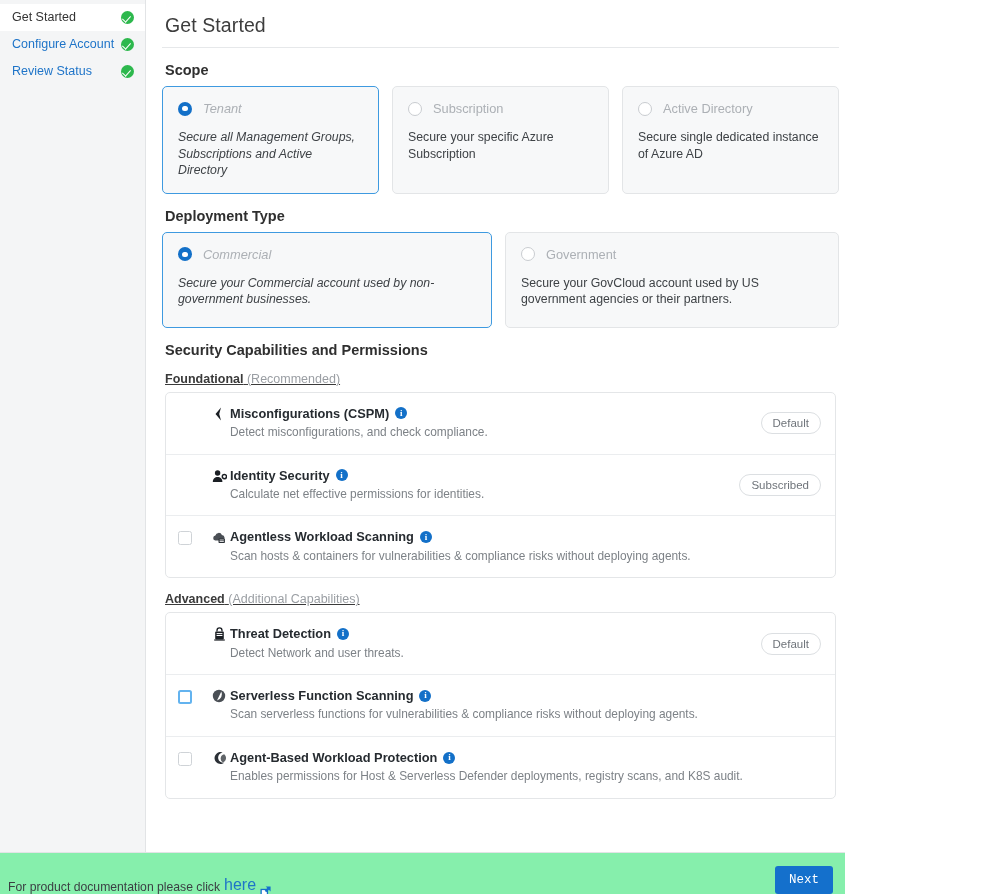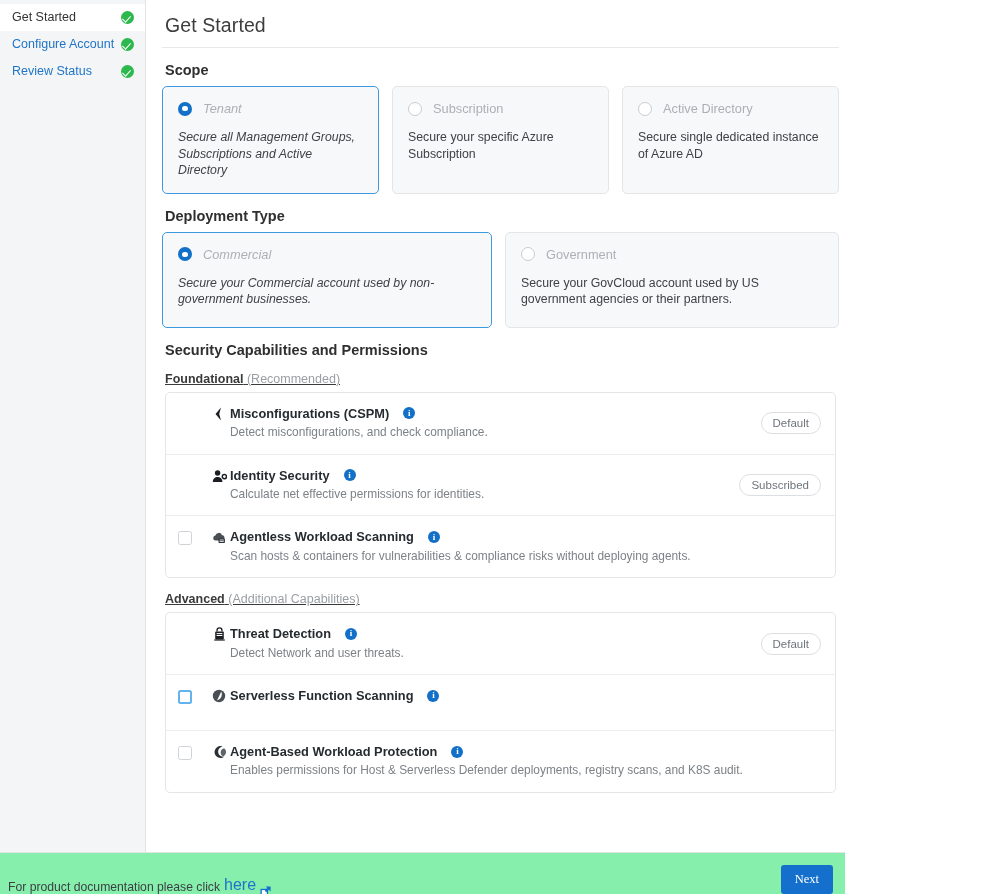--- a/index.html
+++ b/index.html
@@ -150,21 +150,21 @@
   }
   .icon-slot {
     width: 22px; flex: 0 0 22px;
     padding-top: 1px;
     display: flex; justify-content: center;
     color: #4a4f55;
   }
   .cap-text { flex: 1 1 auto; min-width: 0; }
   .cap-name {
     font-size: 12.8px; font-weight: 700; color: #262b30;
-    display: flex; align-items: center; gap: 14px;
+    display: flex; align-items: center; gap: 6px;
     line-height: 1.2;
   }
   .cap-desc {
     font-size: 11.9px; color: #7d8287;
     margin-top: 4px; line-height: 1.3;
   }
   .info {
     width: 12px; height: 12px; border-radius: 50%;
     background: #1370c8; color: #fff;
     font-size: 9px; font-weight: 700;
@@ -198,21 +198,21 @@
     display: inline-block; width: 11px; height: 11px;
     margin-left: 4px; vertical-align: -1px; position: relative;
   }
   .next-btn {
     margin-left: auto;
     background: #1470cc; color: #fff;
     border: none; border-radius: 3px;
     font-size: 12.5px;
     padding: 7px 14px;
     cursor: pointer;
-    font-family: Liberation Serif, serif;
+    font-family: Liberation Mono, monospace;
   }
 </style>
 </head>
 <body>
 
 <div class="app">
   <div class="body-row">
 
     <nav class="sidebar">
       <div class="side-item active">
@@ -383,20 +383,21 @@
             <svg width="14" height="14" viewBox="0 0 14 14" aria-hidden="true">
               <circle cx="7" cy="7" r="6.2" fill="#4a4f55"></circle>
               <path d="M9.3 2.6 L5 11.4 a6.2 6.2 0 0 0 4.3 -8.8 Z" fill="#ffffff"></path>
             </svg>
           </div>
           <div class="cap-text">
             <div class="cap-name">
               <span>Serverless Function Scanning</span>
               <span class="info">i</span>
             </div>
+            <div class="cap-desc">Scan serverless functions for vulnerabilities &amp; compliance risks without deploying agents.</div>
           </div>
         </div>
 
         <div class="cap-row">
           <div class="cb-slot">
             <div class="cbox"></div>
           </div>
           <div class="icon-slot">
             <svg width="14" height="14" viewBox="0 0 14 14" aria-hidden="true">
               <path d="M10.6 1.4 a6 6 0 1 0 1.6 10.4 a5.2 5.2 0 0 1 -1.6 -10.4 Z" fill="#2b3036"></path>

